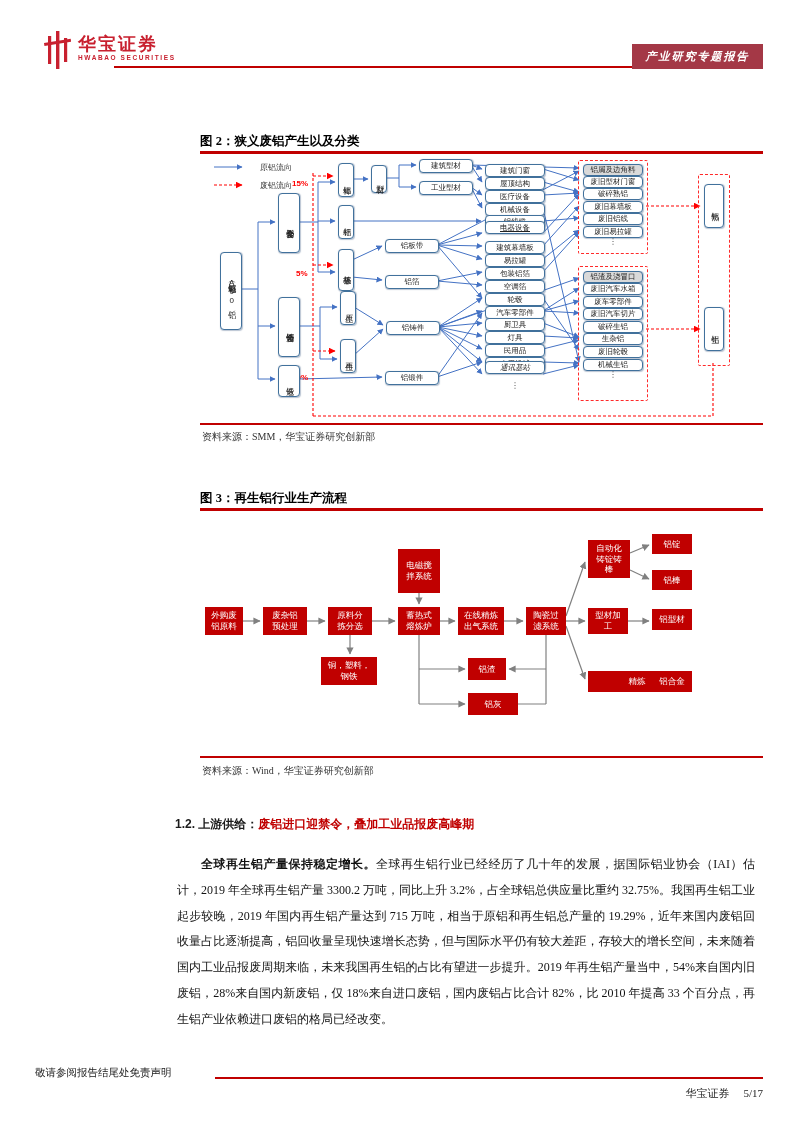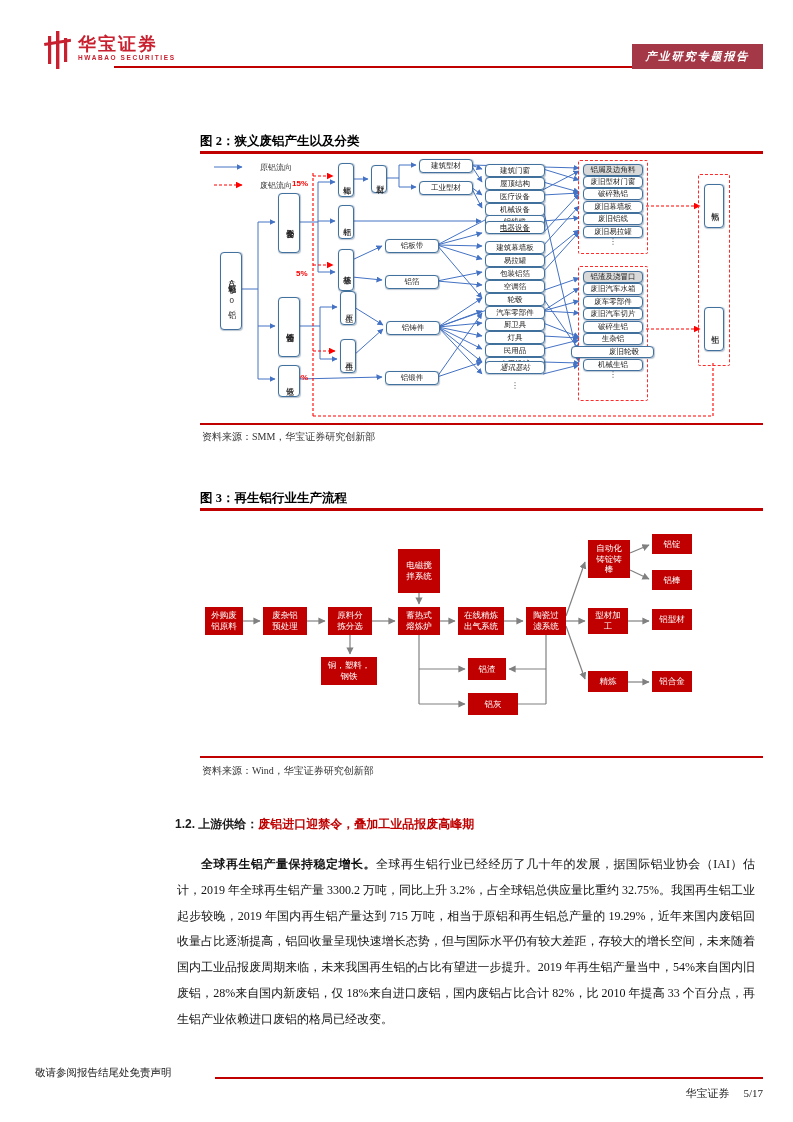--- a/index.html
+++ b/index.html
@@ -211,21 +211,21 @@
     <div class="b2" style="left:383px;top:69px;width:58px;height:10px;">废旧易拉罐</div>
     <div class="dots" style="left:409px;top:81px;">⋮</div>
 
     <div class="dash-red" style="left:378px;top:109px;width:68px;height:133px;"></div>
     <div class="b2 ghead" style="left:383px;top:114px;width:58px;height:10px;">铝渣及浇冒口</div>
     <div class="b2" style="left:383px;top:126px;width:58px;height:10px;">废旧汽车水箱</div>
     <div class="b2" style="left:383px;top:139px;width:58px;height:10px;">废车零部件</div>
     <div class="b2" style="left:383px;top:151px;width:58px;height:10px;">废旧汽车切片</div>
     <div class="b2" style="left:383px;top:164px;width:58px;height:10px;">破碎生铝</div>
     <div class="b2" style="left:383px;top:176px;width:58px;height:10px;">生杂铝</div>
-    <div class="b2" style="left:371px;top:189px;width:58px;height:10px;padding-left:23px;">废旧轮毂</div>
+    <div class="b2" style="left:383px;top:189px;width:58px;height:10px;">废旧轮毂</div>
     <div class="b2" style="left:383px;top:202px;width:58px;height:10px;">机械生铝</div>
     <div class="dots" style="left:409px;top:214px;">⋮</div>
 
     <div class="dash-red" style="left:498px;top:17px;width:30px;height:190px;"></div>
     <div class="b2 vt" style="left:504px;top:27px;width:18px;height:42px;">熟铝</div>
     <div class="b2 vt" style="left:504px;top:150px;width:18px;height:42px;">生铝</div>
   </div>
 
   <div class="abs rule-thin" style="left:200px;top:423px;width:563px;"></div>
   <div class="abs fig-source" style="left:202px;top:430px;">资料来源：SMM，华宝证券研究创新部</div>
@@ -280,21 +280,21 @@
     <div class="b3" style="left:326px;top:79px;width:40px;height:28px;">陶瓷过
 滤系统</div>
     <div class="b3" style="left:388px;top:12px;width:42px;height:38px;">自动化
 铸锭铸
 棒</div>
     <div class="b3" style="left:452px;top:6px;width:40px;height:20px;">铝锭</div>
     <div class="b3" style="left:452px;top:42px;width:40px;height:20px;">铝棒</div>
     <div class="b3" style="left:388px;top:80px;width:40px;height:26px;">型材加
 工</div>
     <div class="b3" style="left:452px;top:81px;width:40px;height:21px;">铝型材</div>
-    <div class="b3" style="left:388px;top:143px;width:40px;height:21px;">精炼</div>
+    <div class="b3" style="left:388px;top:143px;width:40px;height:21px;padding-left:29px;">精炼</div>
     <div class="b3" style="left:452px;top:143px;width:40px;height:21px;">铝合金</div>
     <div class="b3" style="left:268px;top:130px;width:38px;height:22px;">铝渣</div>
     <div class="b3" style="left:268px;top:165px;width:50px;height:22px;">铝灰</div>
   </div>
 
   <div class="abs rule-thin" style="left:200px;top:756px;width:563px;"></div>
   <div class="abs fig-source" style="left:202px;top:764px;">资料来源：Wind，华宝证券研究创新部</div>
 
   <div class="abs h2" style="left:175px;top:813px;width:590px;">
     <span>1.2. </span><span>上游供给：</span><span class="red">废铝进口迎禁令，叠加工业品报废高峰期</span>

